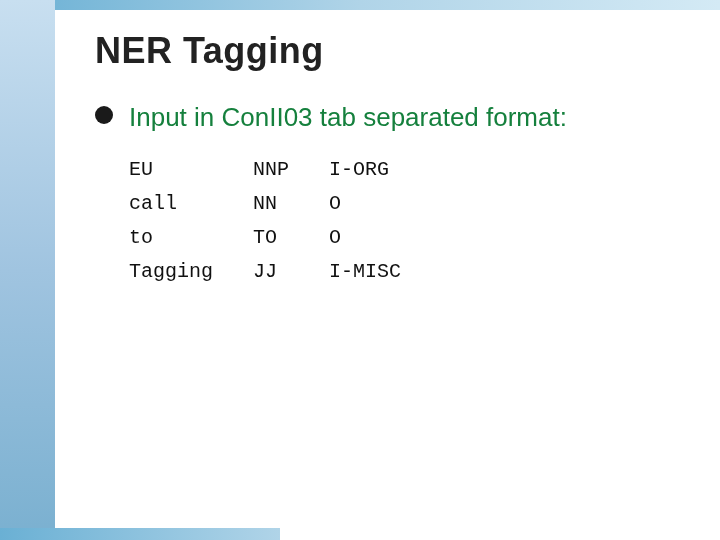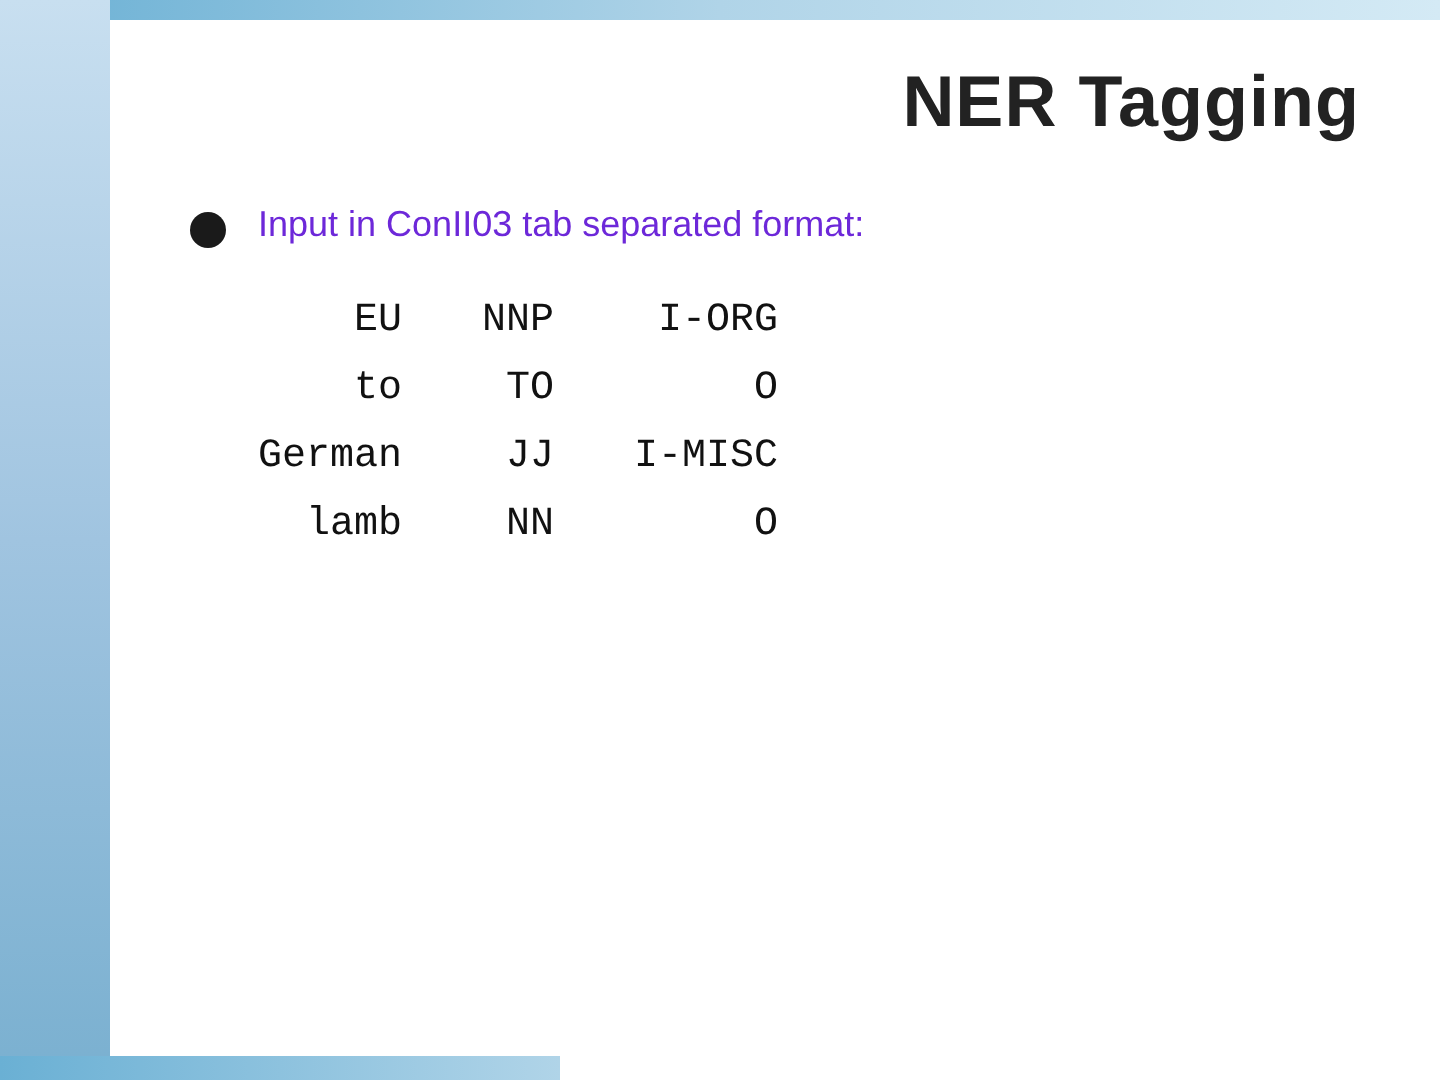--- a/index.html
+++ b/index.html
@@ -48,21 +48,20 @@
     }
 
     
     .content {
       position: absolute;
       top: 0;
       left: 55px;
       right: 0;
       bottom: 0;
       padding: 30px 40px;
-      text-align: right;
     }
 
     
     .title {
       font-size: 36px;
       font-weight: bold;
       color: #222222;
       margin-bottom: 30px;
       letter-spacing: 0.5px;
     }
@@ -78,22 +77,22 @@
       width: 18px;
       height: 18px;
       background: #1a1a1a;
       border-radius: 50%;
       margin-top: 4px;
       margin-right: 16px;
       flex-shrink: 0;
     }
 
     .subtitle {
-      font-size: 18px;
-      color: #6d28d9;
+      font-size: 26px;
+      color: #15803d;
       font-weight: normal;
     }
 
     
     .table-section {
       margin-top: 20px;
       margin-left: 34px;
     }
 
     .data-table {
@@ -134,31 +133,31 @@
 
   <div class="table-section">
     <table class="data-table">
       <tbody id="table-body">
       <tr>
             <td>EU</td>
             <td>NNP</td>
             <td>I-ORG</td>
           </tr>
           <tr>
+            <td>call</td>
+            <td>NN</td>
+            <td>O</td>
+          </tr>
+          <tr>
             <td>to</td>
             <td>TO</td>
             <td>O</td>
           </tr>
           <tr>
-            <td>German</td>
+            <td>Tagging</td>
             <td>JJ</td>
             <td>I-MISC</td>
-          </tr>
-          <tr>
-            <td>lamb</td>
-            <td>NN</td>
-            <td>O</td>
           </tr>
         </tbody>
     </table>
   </div>
 
 </div>
 
 </body></html>

